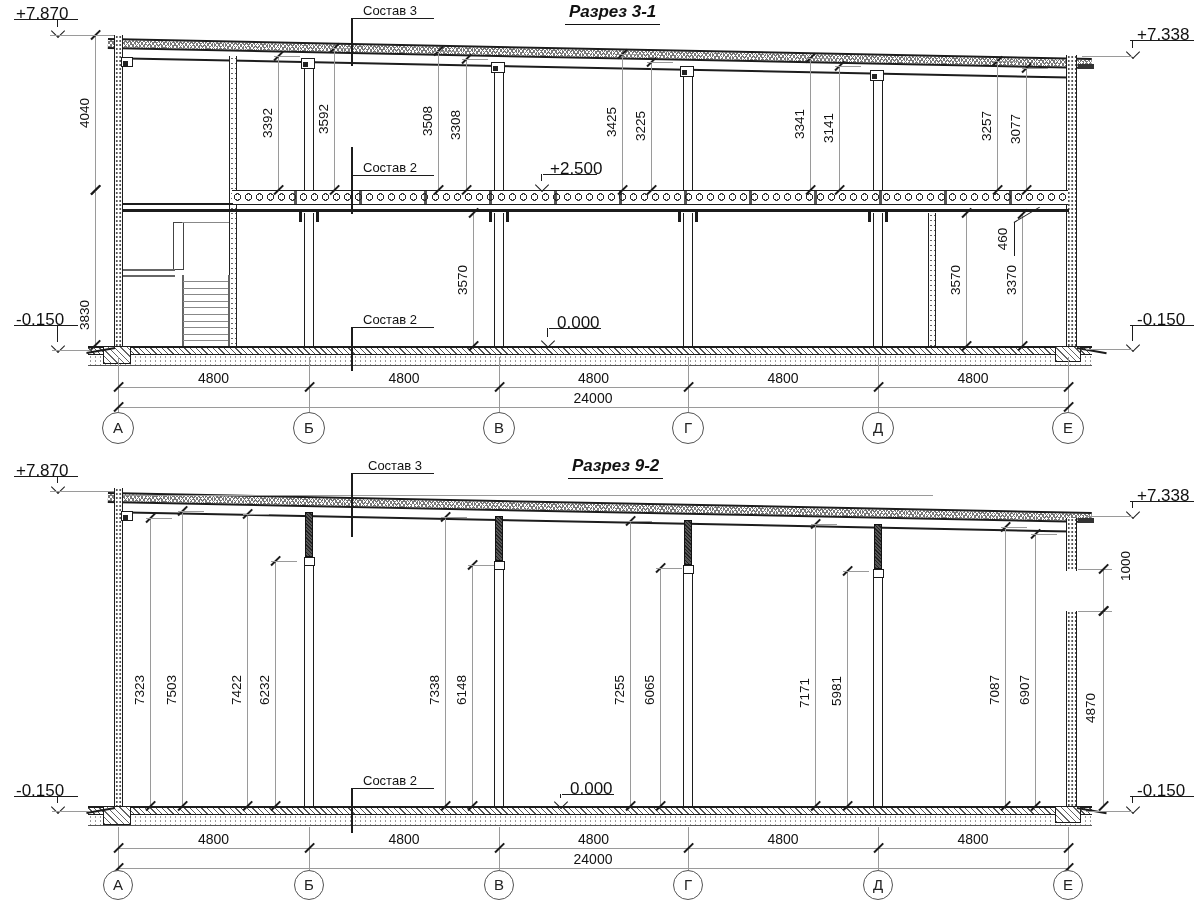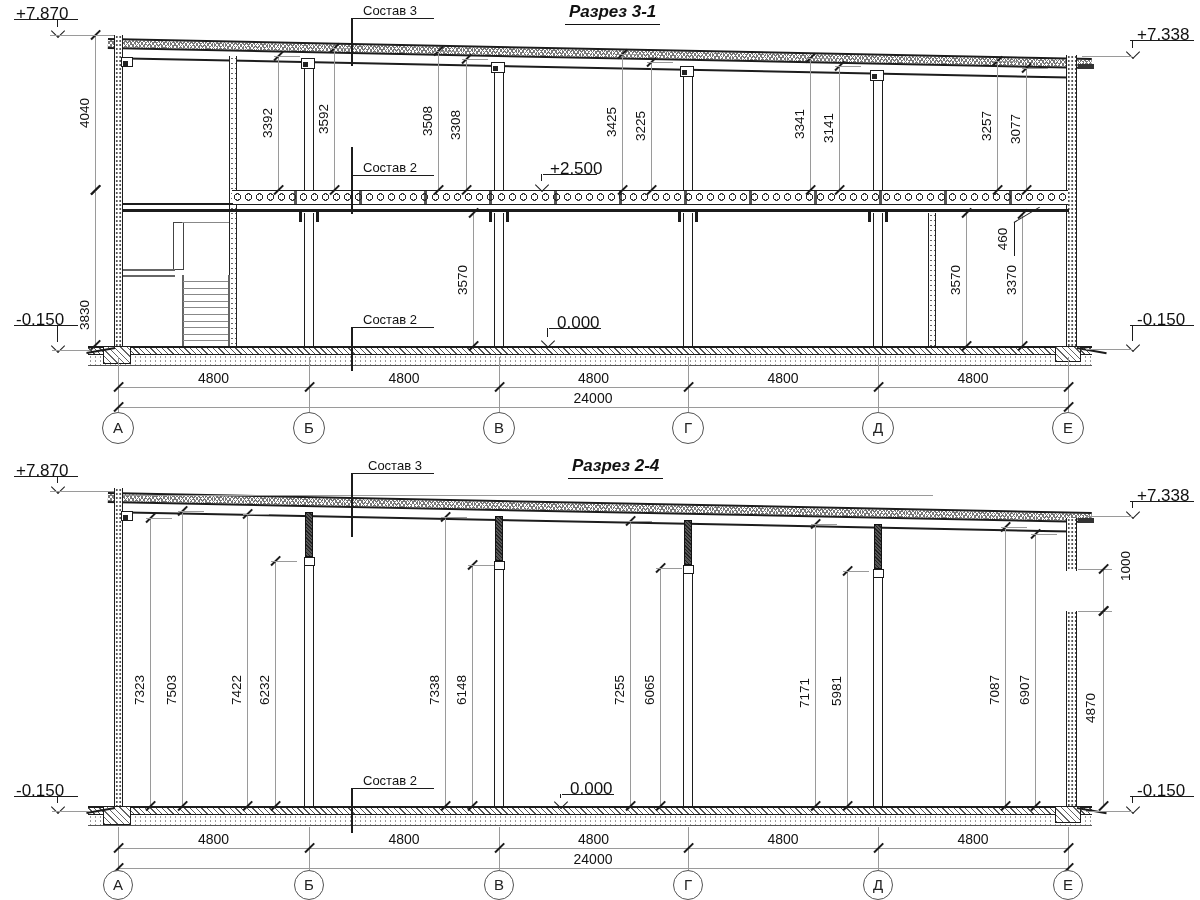--- a/index.html
+++ b/index.html
@@ -100,21 +100,21 @@
   <div class="abs" style="left:228px;top:275px;width:1.5px;height:71px;background:#666;"></div>
   <div class="abs" style="left:182px;top:222px;width:47px;height:1.2px;background:#888;"></div>
 
   <div class="ground-hatch" style="left:88px;top:346px;width:1004px;height:9px;"></div>
   <div class="ground-speckle" style="left:88px;top:355px;width:1004px;height:11px;"></div>
   <div class="fnd" style="left:103px;top:346px;width:28px;height:18px;"></div>
   <div class="fnd" style="left:1055px;top:346px;width:26px;height:16px;"></div>
   <div class="abs" style="left:86px;top:347px;width:29px;height:1.5px;background:#1c1c1c;transform:rotate(-10deg);transform-origin:100% 50%;"></div>
   <div class="abs" style="left:1077px;top:347px;width:30px;height:1.5px;background:#1c1c1c;transform:rotate(10deg);transform-origin:0 50%;"></div>
 
-  <div class="title" style="left:568px;top:456px;">Разрез 2-4</div>
+  <div class="title" style="left:568px;top:456px;">Разрез 9-2</div>
 
   <div class="roofwrap" style="left:108px;top:492px;width:984px;height:30px;">
     <div class="roof-band" style="left:0;top:0;width:984px;height:11px;"></div>
     <div class="hline" style="left:8px;top:19px;width:954px;"></div>
   </div>
   <div class="gline" style="left:123px;top:495px;width:810px;height:1px;"></div>
   <div class="abs" style="left:1078px;top:518px;width:16px;height:5px;background:#333;"></div>
 
   <div class="wall" style="left:114px;top:488px;width:9px;height:319px;"></div>
   <div class="headsq" style="left:121px;top:511px;width:12px;height:10px;"></div>

